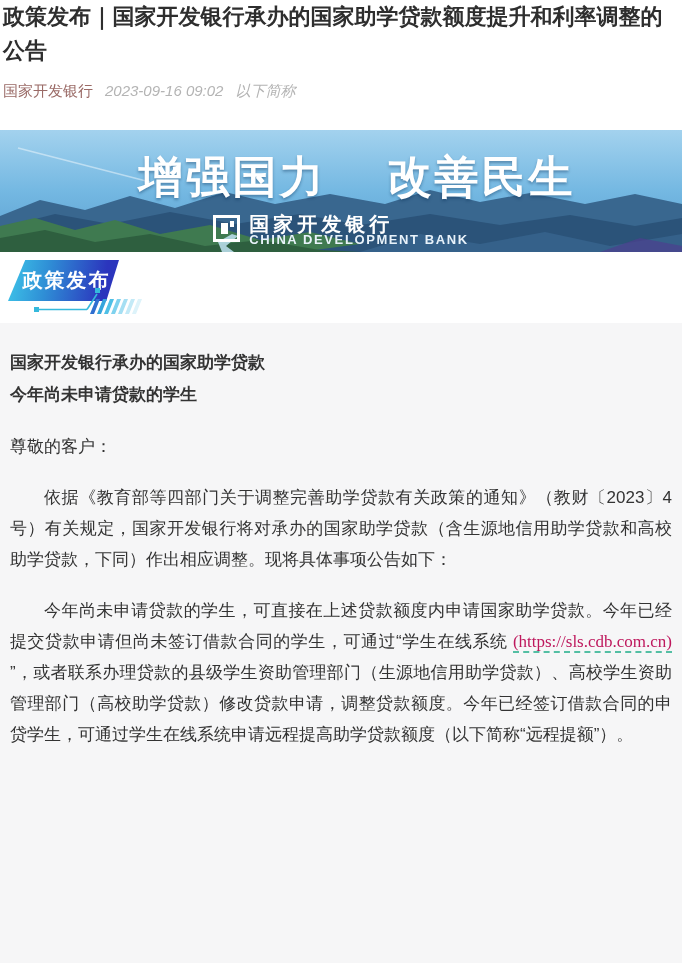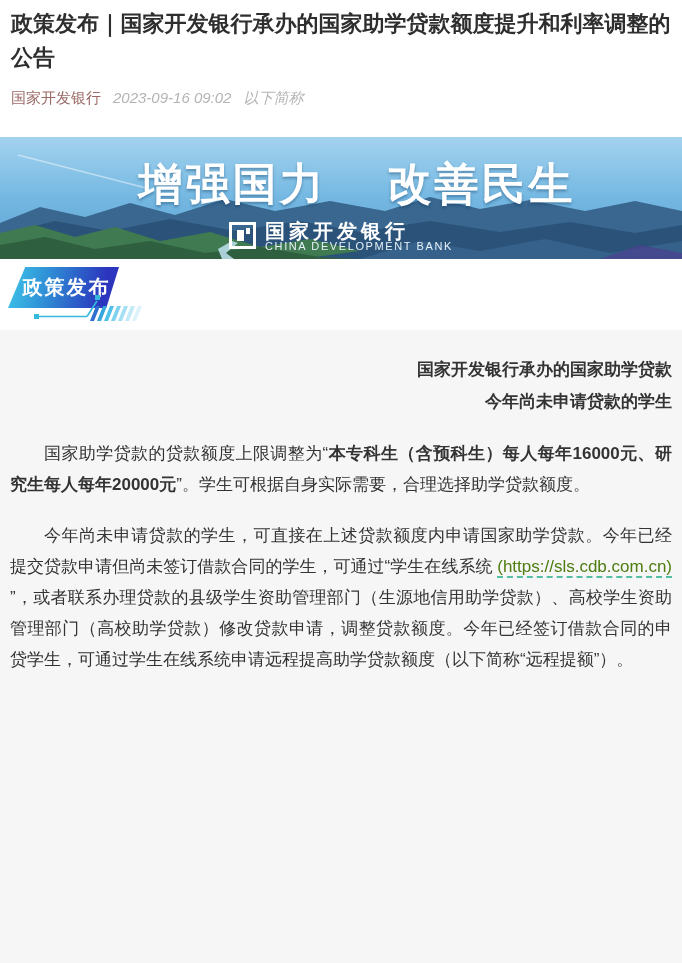--- a/index.html
+++ b/index.html
@@ -11,21 +11,21 @@
     --badge-from:#3ec6e9;
     --badge-to:#2b35bd;
   }
   *{box-sizing:border-box;}
   html,body{margin:0;padding:0;}
   body{
     width:682px;height:963px;overflow:hidden;background:#fff;
     font-family:"Liberation Sans","DejaVu Sans",sans-serif;
   }
   
-  .header{padding:7px 8px 0 3px;margin-left:8px;}
+  .header{padding:0 8px 0 3px;}
   .page-title{
     margin:0;font-size:22px;line-height:34px;font-weight:700;color:#2e2e2e;
   }
   .byline{margin-top:13px;font-size:15px;line-height:20px;}
   .byline .account{color:var(--account);margin-right:12px;cursor:pointer;}
   .byline .meta{color:var(--meta);margin-right:12px;font-style:italic;}
   
   .banner{
     position:relative;margin-top:29px;height:122px;overflow:hidden;
     background:linear-gradient(180deg,#a3d2ee 0%,#74b8e2 50%,#5a9fd0 100%);
@@ -39,21 +39,21 @@
   }
   .logo-row{
     position:absolute;left:0;bottom:8px;width:100%;
     display:flex;align-items:center;justify-content:center;gap:9px;
   }
   .logo-text .cn{
     font-family:"Liberation Serif","DejaVu Serif",serif;color:#fff;
     font-size:20px;font-weight:700;letter-spacing:4px;line-height:22px;
   }
   .logo-text .en{
-    color:#e8f2fa;font-size:11px;letter-spacing:1.6px;line-height:9px;
+    color:#e8f2fa;font-size:13px;letter-spacing:1.6px;line-height:9px;font-weight:bold;
   }
   
   .badge-area{position:relative;height:64px;margin-top:4px;}
   .badge{
     position:absolute;left:8px;top:4px;width:111px;height:41px;
     background:linear-gradient(100deg,var(--badge-from) 0%,#2f8fd6 35%,var(--badge-to) 85%);
     clip-path:polygon(15.5% 0,100% 0,88.5% 100%,0 100%);
     display:flex;align-items:center;justify-content:center;
     color:#fff;font-weight:700;font-size:20px;letter-spacing:2px;
     padding-left:6px;
@@ -61,35 +61,36 @@
   .badge-decor{position:absolute;left:30px;top:31px;}
   
   .article{
     background:var(--article-bg);
     margin-top:3px;
     min-height:700px;
     padding:24px 10px 40px 10px;
     color:var(--body);
   }
   .article-title{
-    text-align:right;font-weight:700;font-size:17px;line-height:32px;
+    text-align:left;font-weight:700;font-size:17px;line-height:32px;
     color:#333;margin-bottom:20px;
   }
   .block{
     margin:0 0 20px 0;font-size:17px;line-height:31px;color:var(--body);
     text-align:justify;
   }
   .block.paragraph,.block.heading{text-indent:2em;}
   .block.salutation{text-indent:0;}
   .block.heading{font-weight:700;}
   .seg-bold{font-weight:700;}
   a.seg-link{
-    color:#4d7c0f;text-decoration:none;
+    color:#be185d;text-decoration:none;
     border-bottom:2px dashed var(--link-underline);
     cursor:pointer;
+    font-family:Liberation Serif, serif;
   }
 </style>
 </head>
 <body>
 
 <div class="header">
   <h1 class="page-title">政策发布｜国家开发银行承办的国家助学贷款额度提升和利率调整的公告</h1>
   <div class="byline">
     <span class="account">国家开发银行</span><span class="meta">2023-09-16 09:02</span><span class="meta">以下简称</span>
   </div>
@@ -144,16 +145,17 @@
     <polygon points="108,12 112,12 106,27 102,27" fill="#ddf3fa"></polygon>
   </svg>
 </div>
 
 <div class="article">
   <div class="article-title">
     <div>国家开发银行承办的国家助学贷款</div>
     <div>今年尚未申请贷款的学生</div>
   </div>
   <div id="article-body">
-      <p class="block paragraph"><span class="seg-normal">国家助学贷款的贷款额度上限调整为“</span><span class="seg-bold">本专科生（含预科生）每人每年16000元、研究生每人每年20000元</span><span class="seg-normal">”。学生可根据自身实际需要，合理选择助学贷款额度。</span></p>
+      <p class="block salutation"><span class="seg-normal">尊敬的客户：</span></p>
+      <p class="block paragraph"><span class="seg-normal">依据《教育部等四部门关于调整完善助学贷款有关政策的通知》（教财〔2023〕4号）有关规定，国家开发银行将对承办的国家助学贷款（含生源地信用助学贷款和高校助学贷款，下同）作出相应调整。现将具体事项公告如下：</span></p>
       <p class="block paragraph"><span class="seg-normal">今年尚未申请贷款的学生，可直接在上述贷款额度内申请国家助学贷款。今年已经提交贷款申请但尚未签订借款合同的学生，可通过“学生在线系统 </span><a class="seg-link">(https://sls.cdb.com.cn)</a><span class="seg-normal"> ”，或者联系办理贷款的县级学生资助管理部门（生源地信用助学贷款）、高校学生资助管理部门（高校助学贷款）修改贷款申请，调整贷款额度。今年已经签订借款合同的申贷学生，可通过学生在线系统申请远程提高助学贷款额度（以下简称“远程提额”）。</span></p>
     </div>
 </div>
 
 </body></html>

